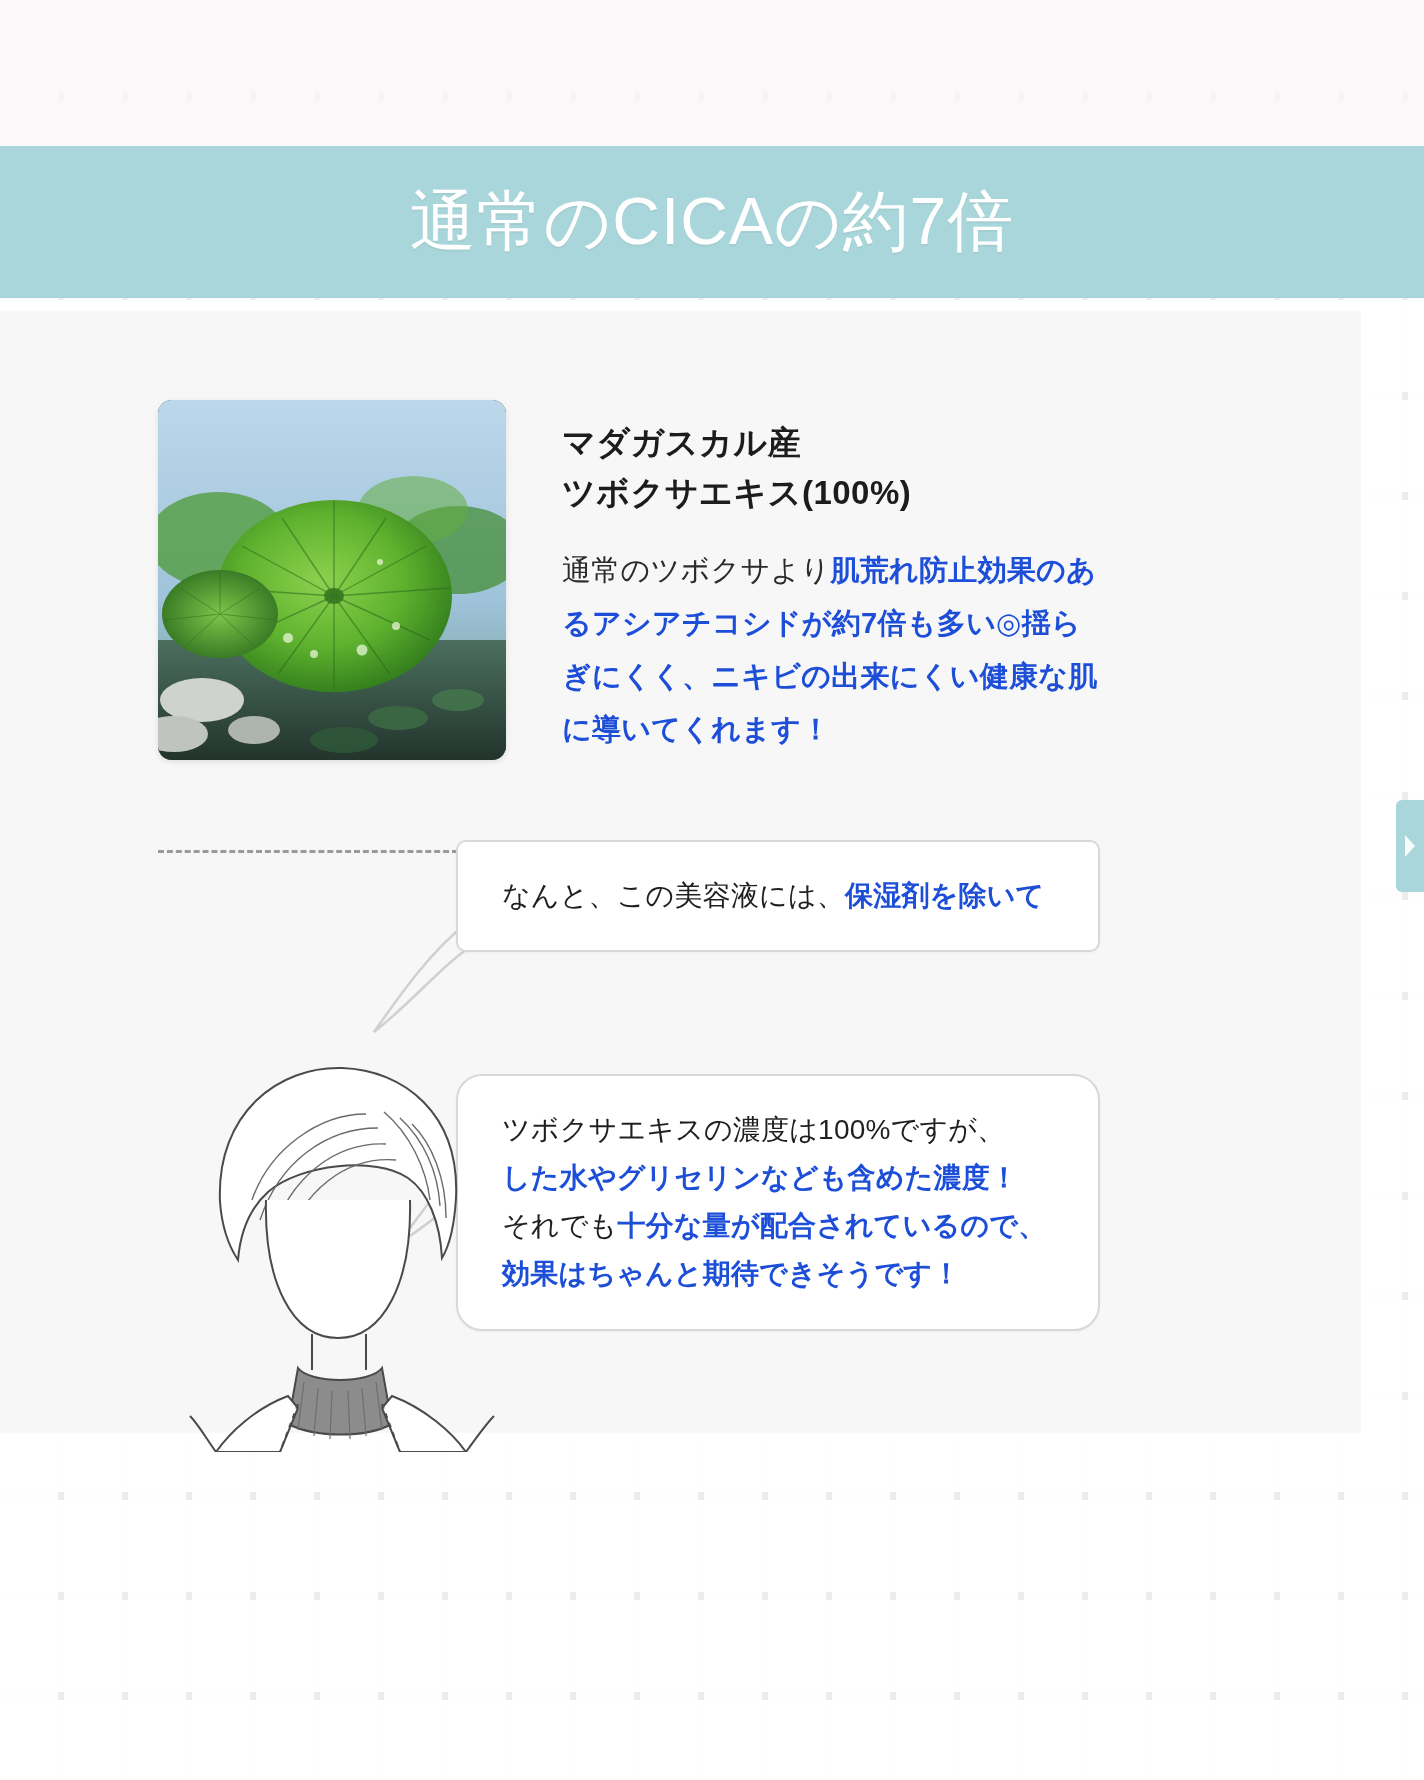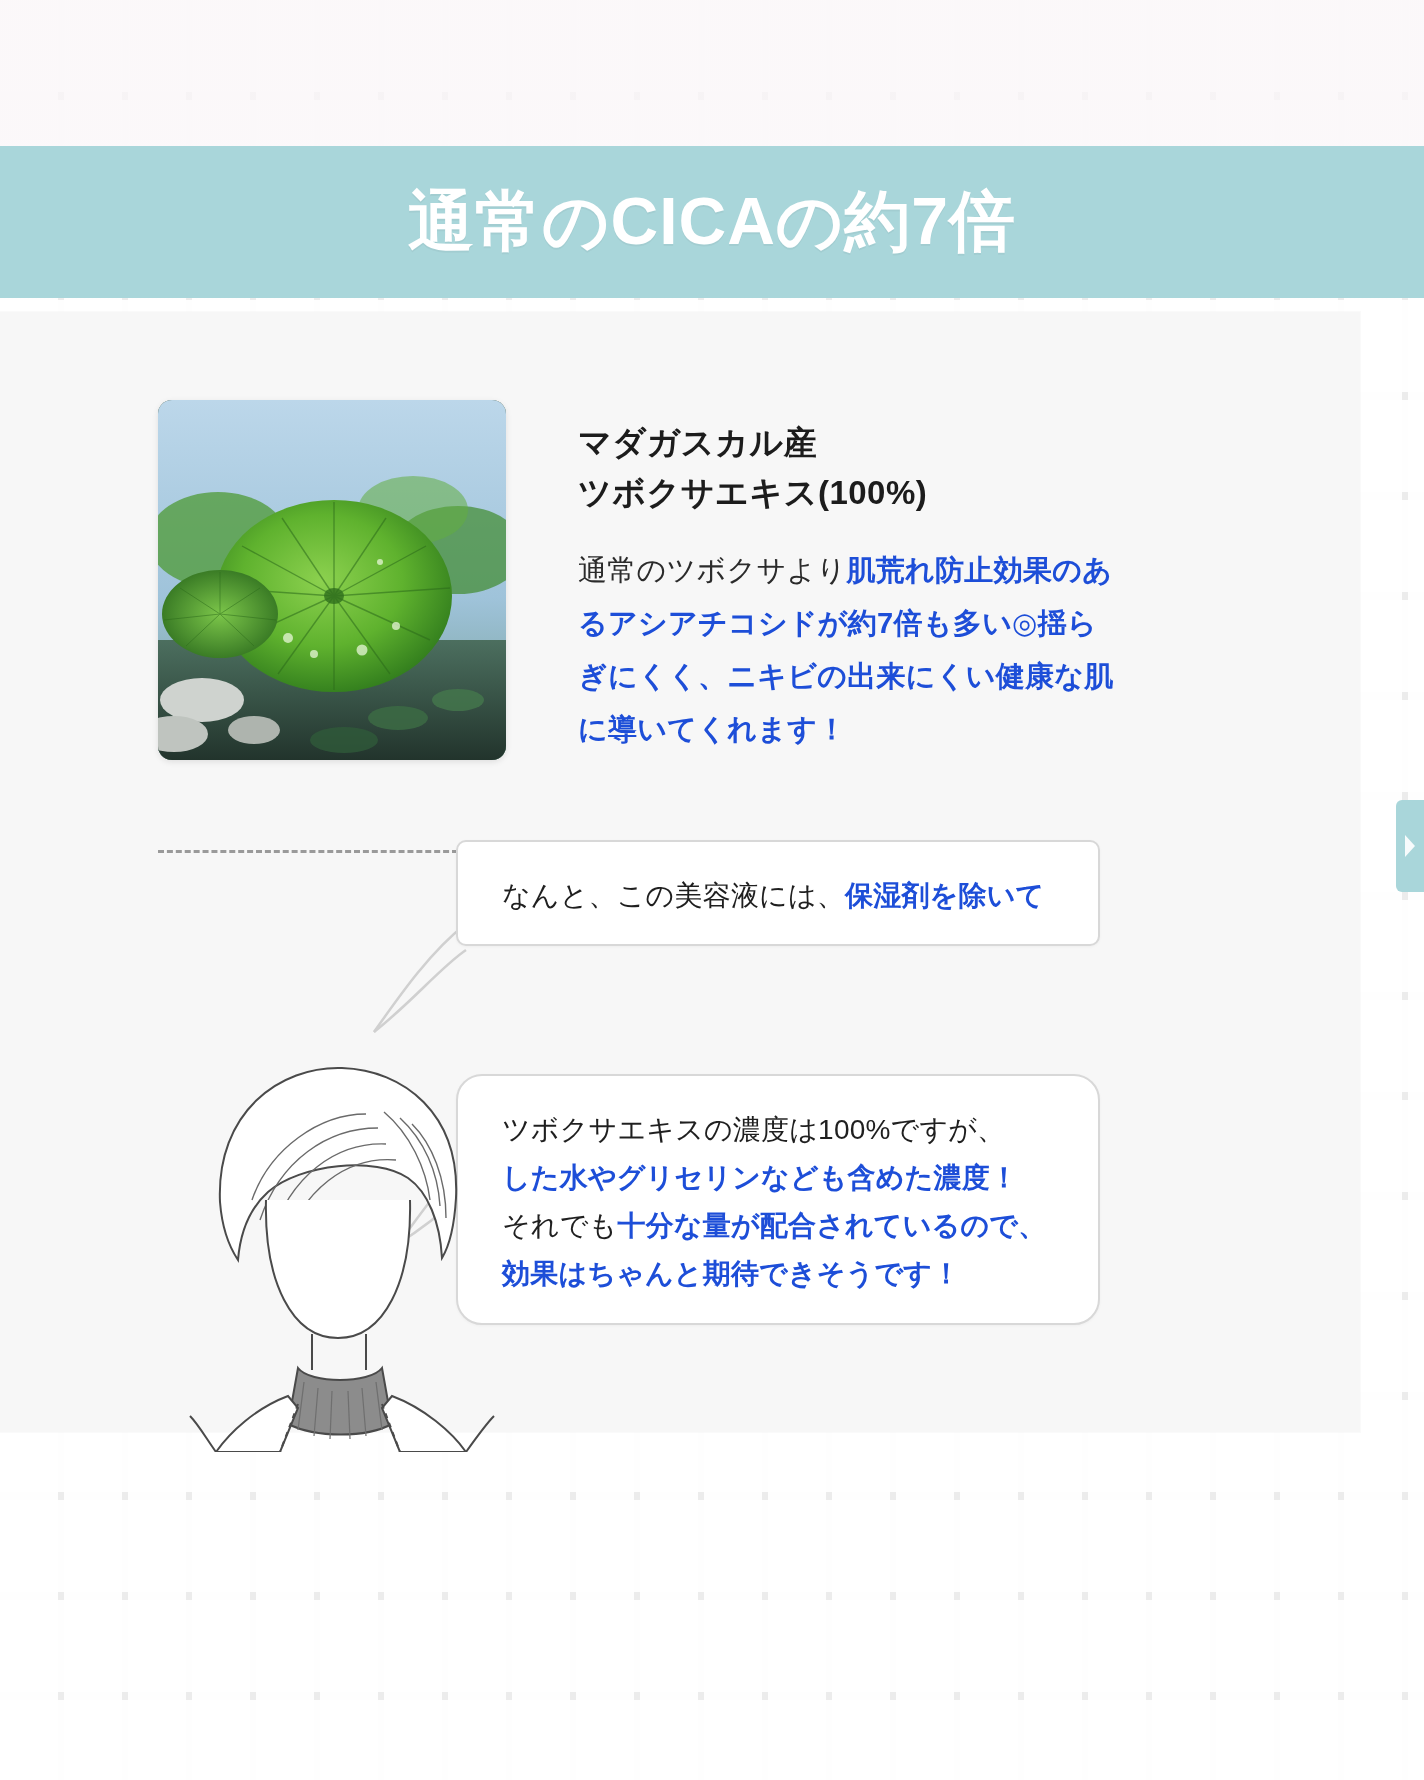--- a/index.html
+++ b/index.html
@@ -37,42 +37,42 @@
   #header-band {
     position: absolute;
     left: 0; top: 146px;
     width: 1424px; height: 152px;
     background: #a9d6da;
     display: flex; align-items: center; justify-content: center;
   }
   #header-title {
     color: #ffffff;
     font-size: 66px;
-    font-weight: 700;
+    font-weight: 400;
     letter-spacing: 1px;
     text-shadow: 0 2px 0 rgba(0,0,0,0.04);
     white-space: nowrap;
   }
 
   
   #content-card {
     position: absolute;
     left: 0; top: 312px;
     width: 1360px; height: 1120px;
     background: #f7f7f7;
     box-shadow: 0 0 0 1px rgba(0,0,0,0.02);
   }
 
   
   #ingredient-section {
     position: absolute;
     left: 158px; top: 88px;
     width: 1100px;
     display: flex;
-    gap: 72px;
+    gap: 56px;
   }
   #ingredient-photo {
     width: 348px; height: 360px;
     border-radius: 14px;
     overflow: hidden;
     flex: 0 0 auto;
     box-shadow: 0 2px 6px rgba(0,0,0,0.10);
     position: relative;
     background: #2c4a32;
   }
@@ -103,21 +103,21 @@
     width: 300px; height: 0;
     border-top: 3px dashed #9a9a9a;
   }
 
   
   .bubble {
     position: absolute;
     background: #ffffff;
     border: 2px solid #d8d8d8;
     border-radius: 10px;
-    padding: 30px 36px 24px 44px;
+    padding: 30px 36px 30px 44px;
     font-size: 28px;
     line-height: 1.72;
     color: #1f1f1f;
     letter-spacing: 0.2px;
     box-shadow: 0 1px 3px rgba(0,0,0,0.04);
   }
   #bubble-1 { left: 456px; top: 528px; width: 644px; }
   #bubble-2 { left: 456px; top: 762px; width: 644px; border-radius: 26px; }
 
   .tail { position: absolute; }

